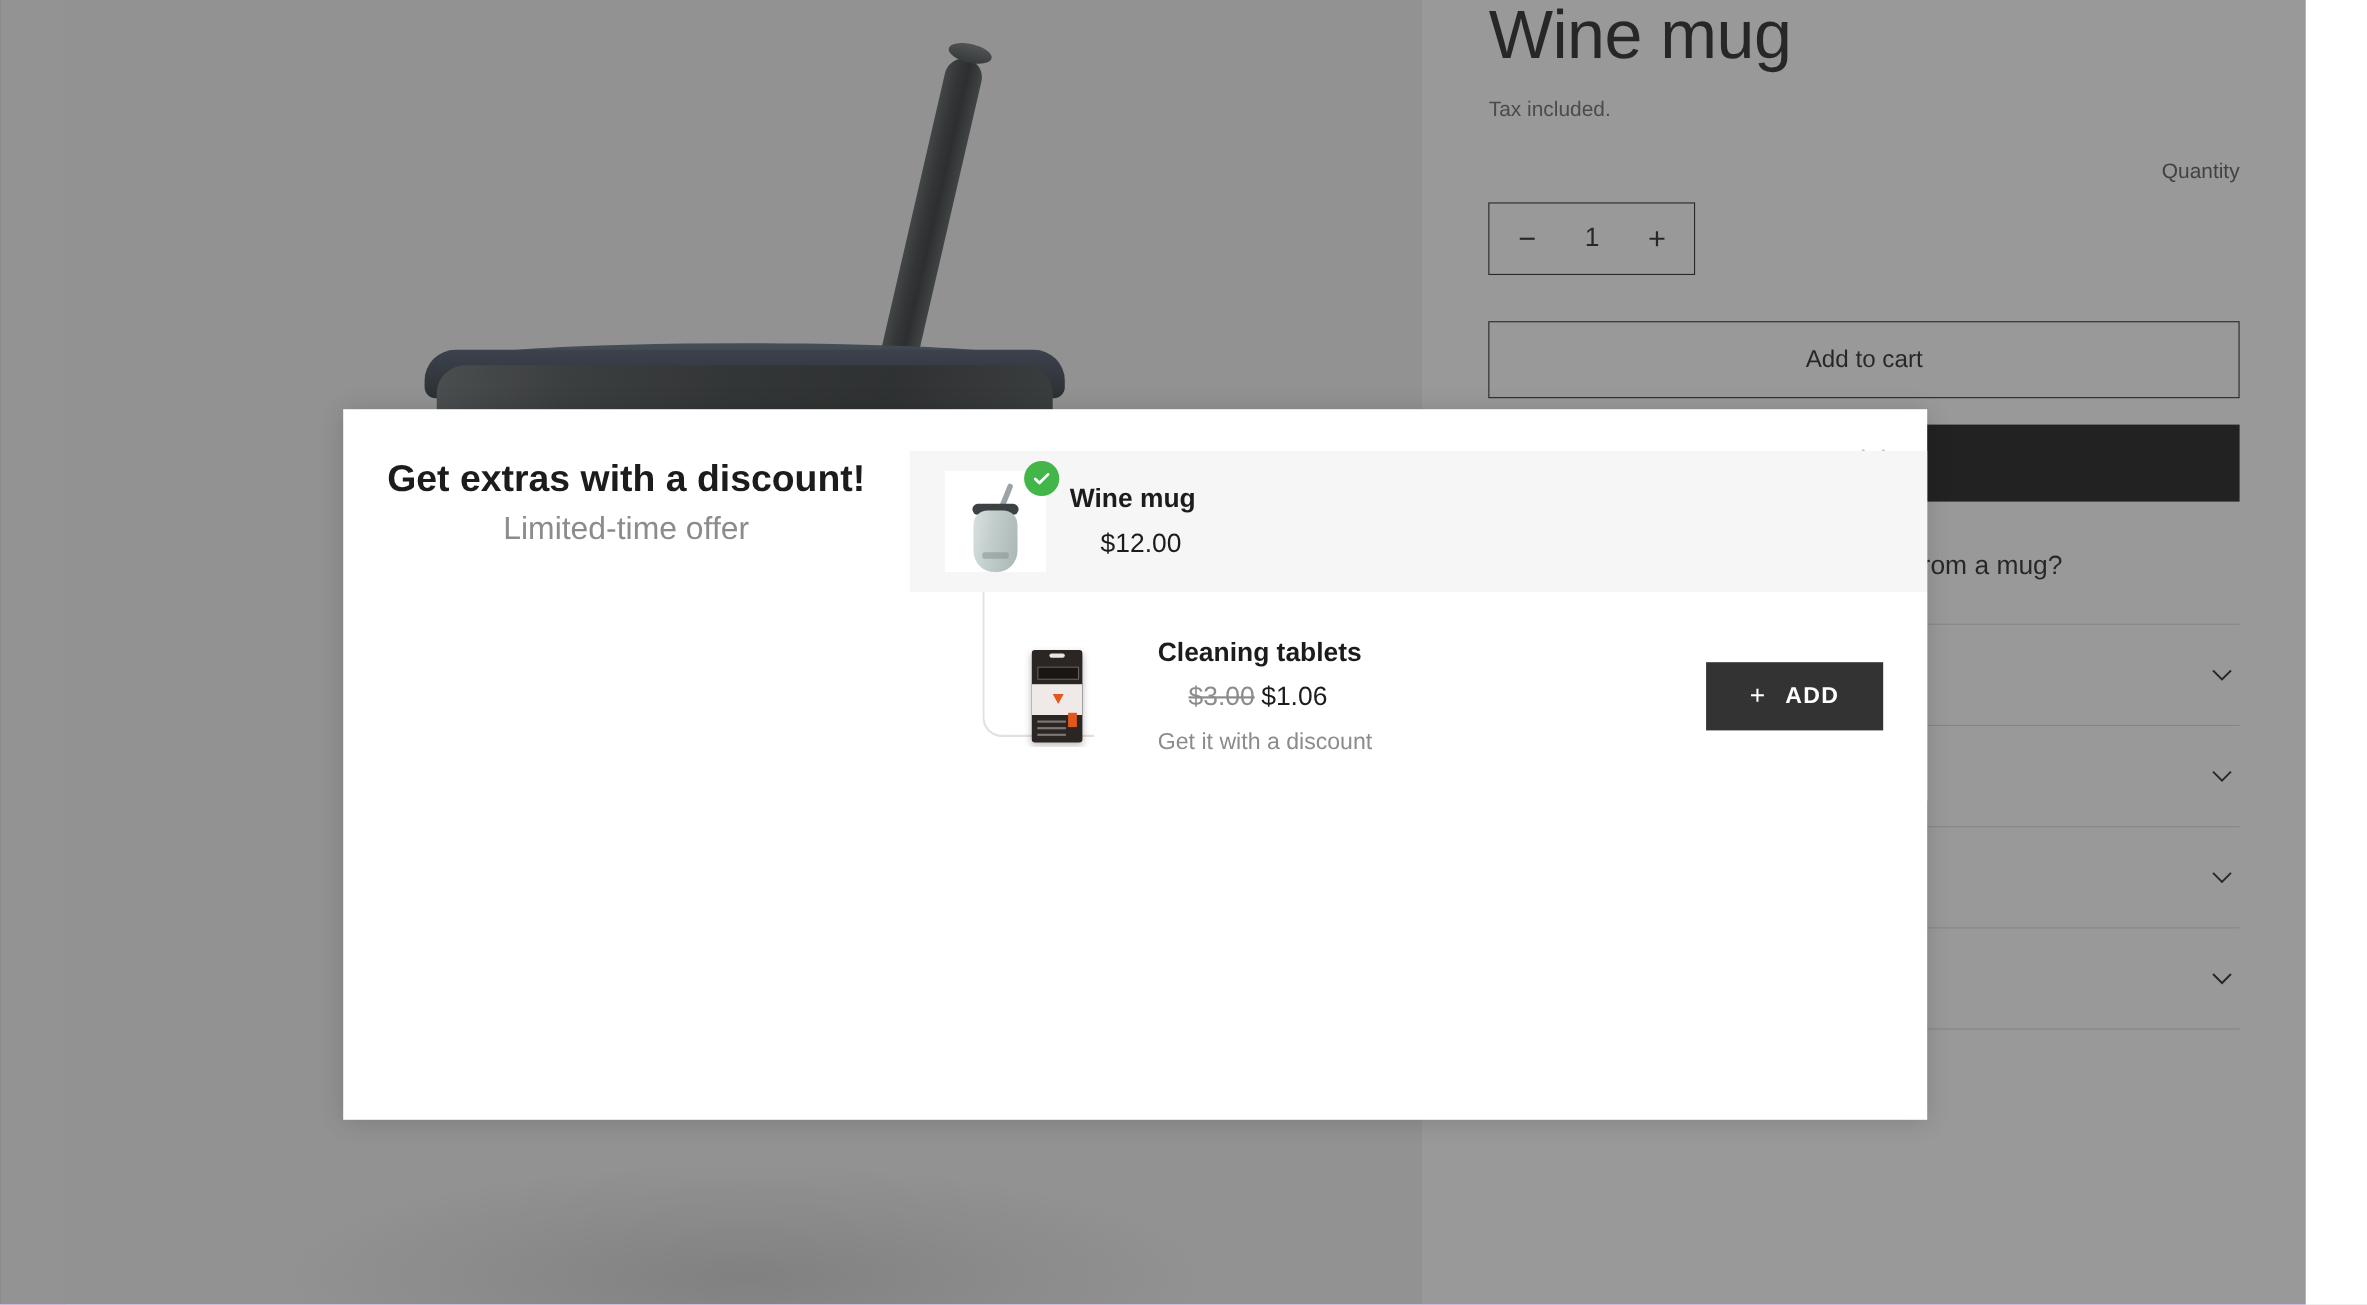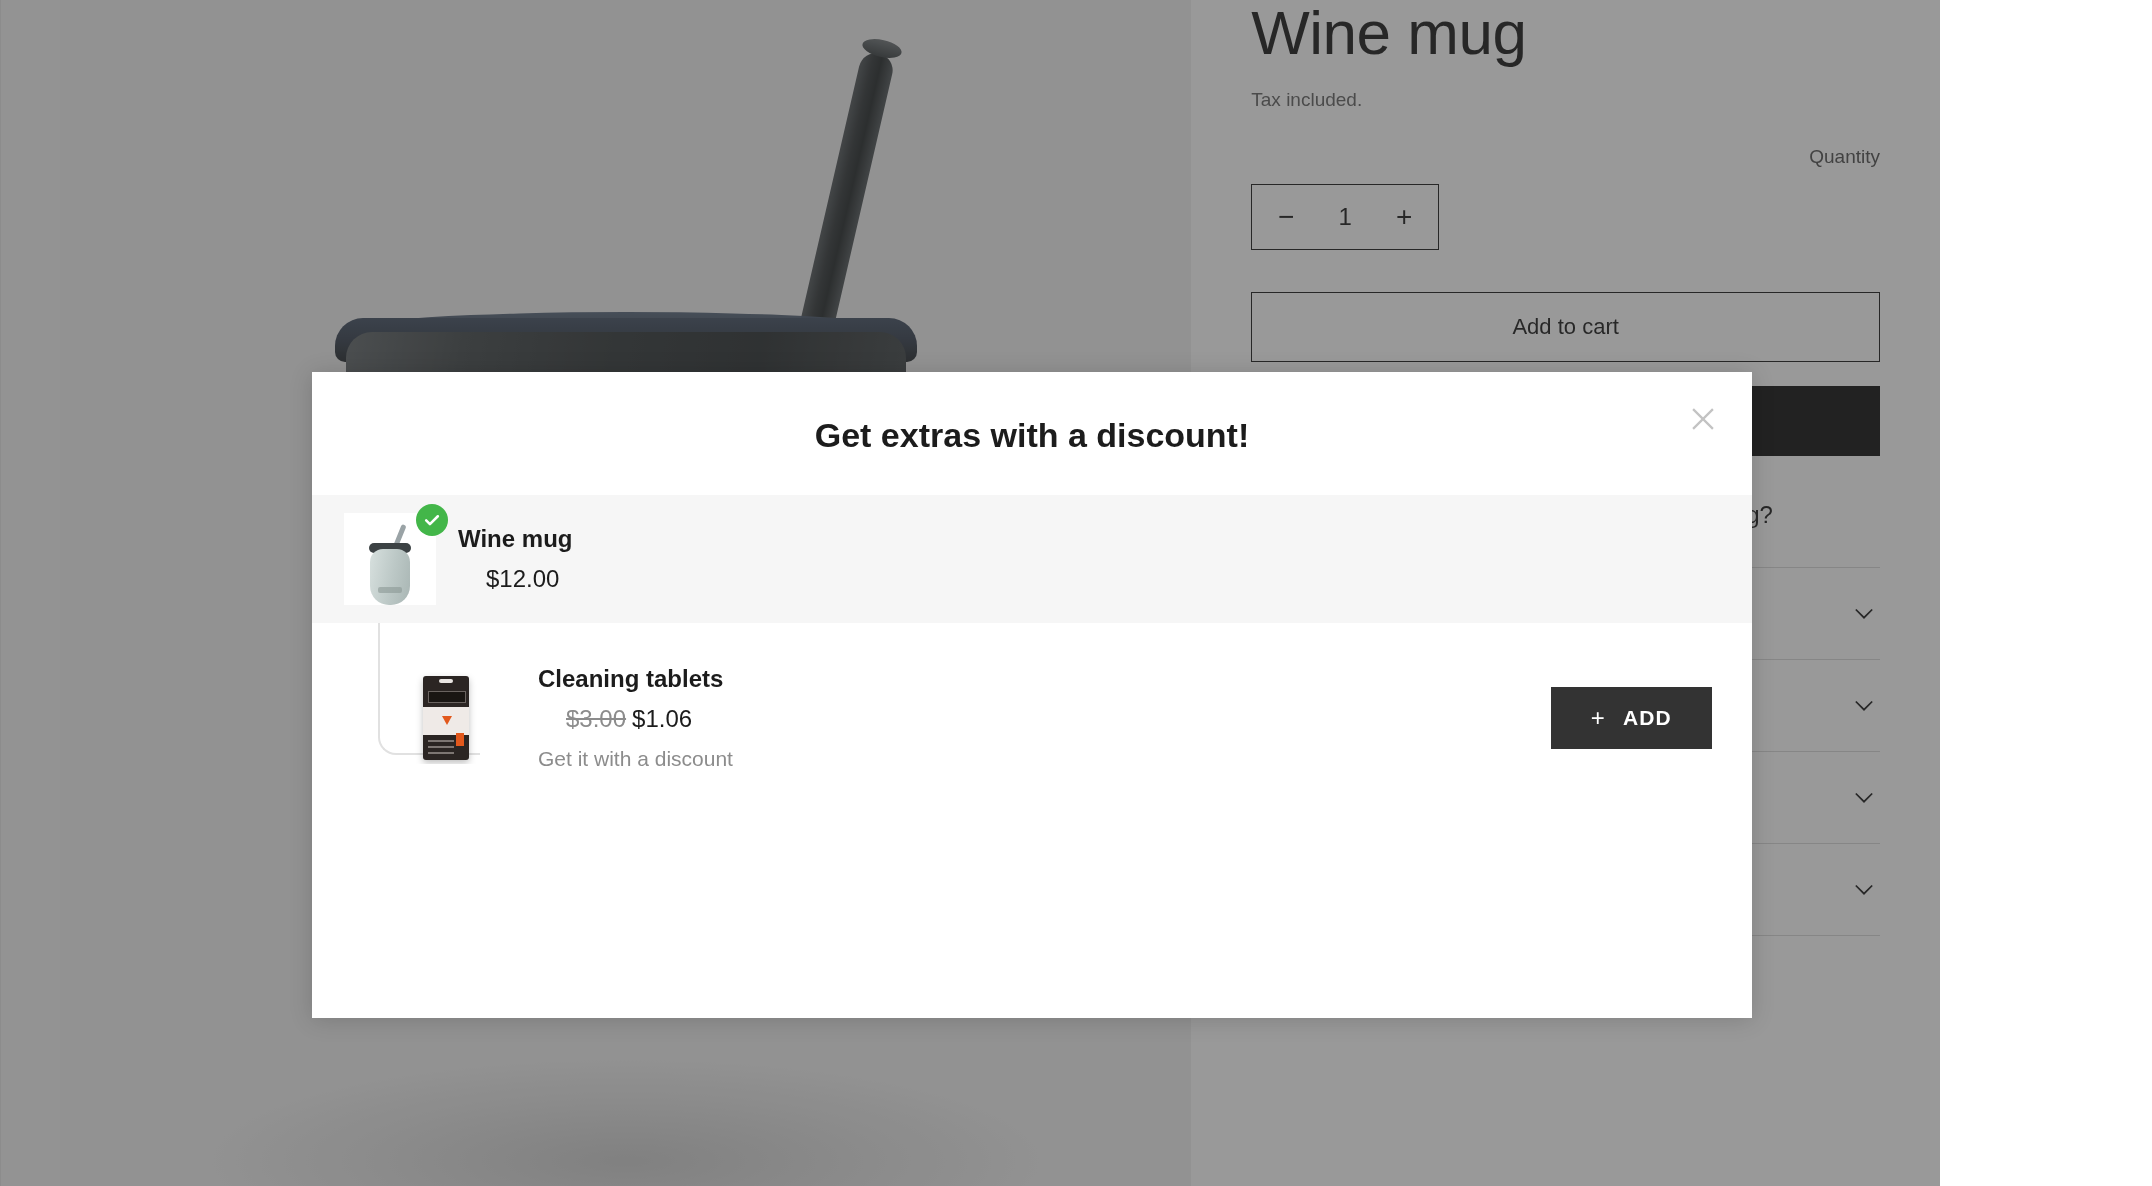--- a/index.html
+++ b/index.html
@@ -7,21 +7,21 @@
     padding: 0;
     width: 2152px;
     height: 1186px;
     overflow: hidden;
     font-family: "Liberation Sans", sans-serif;
     background: #ffffff;
   }
 
   #root {
     position: relative;
-    width: 1940px;
+    width: 2096px;
     height: 1186px;
     overflow: hidden;
     background: #6d28d9;
   }
 
   
   .page {
     position: absolute;
     inset: 0;
     background: #ffffff;
@@ -246,21 +246,20 @@
   
   .modal {
     position: absolute;
     left: 312px;
     top: 372px;
     width: 1440px;
     height: 646px;
     background: #ffffff;
     z-index: 60;
     display: flex;
-    flex-direction: column;
     box-shadow: 0 2px 22px rgba(0,0,0,.16);
   }
 
   .modal-close {
     position: absolute;
     top: 24px;
     right: 26px;
     width: 46px;
     height: 46px;
     display: flex;
@@ -616,20 +615,21 @@
   <div class="modal">
 
     <button class="modal-close">
       <svg viewBox="0 0 24 24" width="34" height="34" fill="none" stroke="currentColor" stroke-width="1.6">
         <path d="M5 5l14 14M19 5L5 19"></path>
       </svg>
     </button>
 
     <div class="modal-head">
       <h2 class="modal-title">Get extras with a discount!</h2>
+      <div class="modal-sub">Limited-time offer</div>
     </div>
 
     <div class="modal-body">
 
       <div class="offer-row row-main">
         <div class="thumb-wrap">
           <div class="thumb-main">
             <div class="mini-mug">
               <div class="straw"></div>
               <div class="lid"></div>

